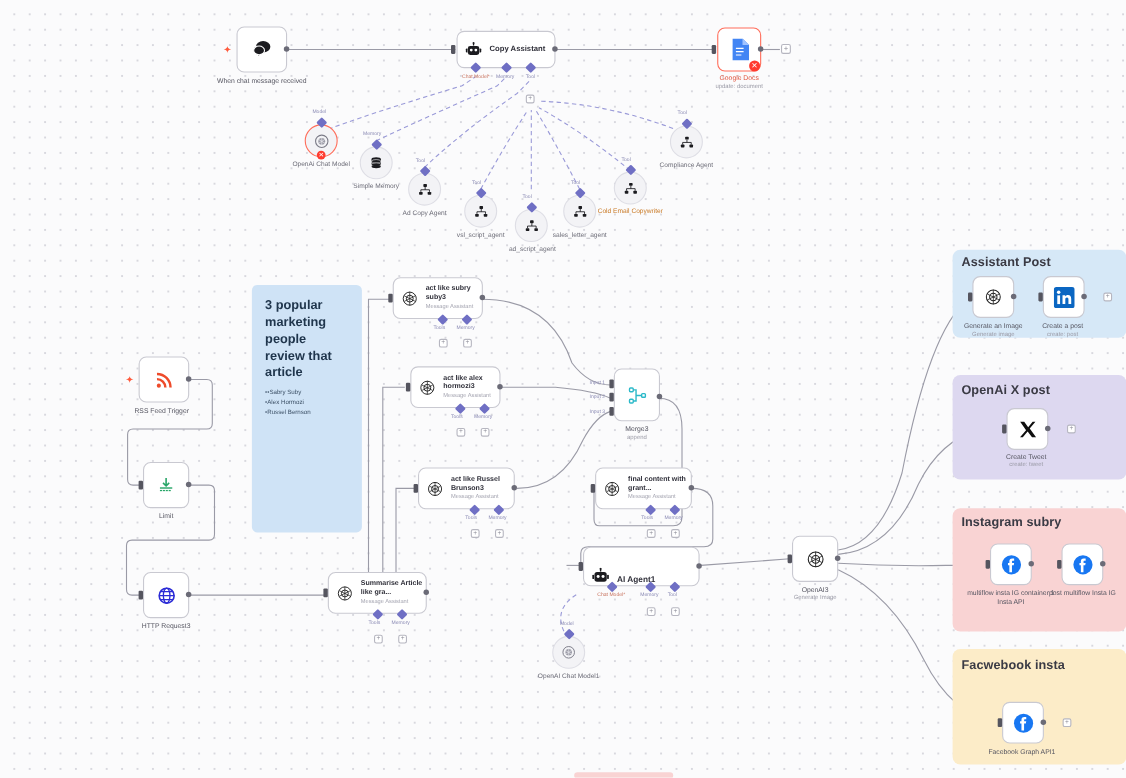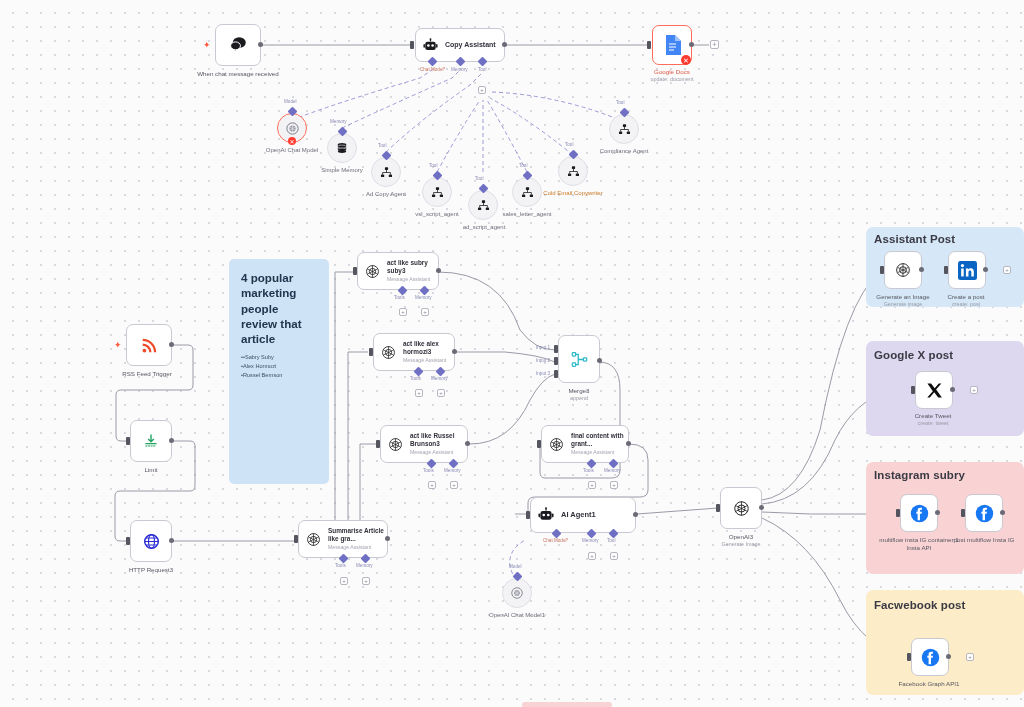--- a/index.html
+++ b/index.html
@@ -148,30 +148,30 @@
       <path d="M573,155 Q530,120 490,98"></path>
       <path d="M625,122 Q560,95 492,92"></path>
       <path d="M516,580 Q500,555 525,540"></path>
     </g>
   </svg>
 
   <div class="zone" style="left:866px;top:227px;width:158px;height:80px;background:#d6e8f7;"></div>
   <div class="zone-title" style="left:874px;top:233px;">Assistant Post</div>
 
   <div class="zone" style="left:866px;top:341px;width:158px;height:95px;background:#ddd8f0;"></div>
-  <div class="zone-title" style="left:874px;top:349px;">Google X post</div>
+  <div class="zone-title" style="left:874px;top:349px;">OpenAi X post</div>
 
   <div class="zone" style="left:866px;top:462px;width:158px;height:112px;background:#f9d3d3;"></div>
   <div class="zone-title" style="left:874px;top:469px;">Instagram subry</div>
 
   <div class="zone" style="left:866px;top:590px;width:158px;height:105px;background:#fcecc8;"></div>
-  <div class="zone-title" style="left:874px;top:599px;">Facwebook post</div>
+  <div class="zone-title" style="left:874px;top:599px;">Facwebook insta</div>
 
   <div class="sticky" style="left:229px;top:259px;width:100px;height:225px;">
-    <h3>4 popular marketing people review that article</h3>
+    <h3>3 popular marketing people review that article</h3>
     <ul>
       <li>••Sabry Suby</li>
       <li>•Alex Hormozi</li>
       <li>•Russel Bernson</li>
     </ul>
   </div>
 
   <div class="node sq" style="left:215px;top:24px;width:46px;height:42px;border-radius:7px 7px 7px 7px;">
     <span class="ico">
       <svg width="20" height="18" viewBox="0 0 24 22">
@@ -514,21 +514,21 @@
   </div>
   <div class="port sq" style="left:537px;top:440px;"></div>
   <div class="port" style="left:626px;top:441px;"></div>
   <div class="dport" style="left:588px;top:460px;"></div>
   <div class="dport" style="left:610px;top:460px;"></div>
   <span class="plabel" style="left:583px;top:468px;">Tools</span>
   <span class="plabel" style="left:604px;top:468px;">Memory</span>
   <div class="plus sm" style="left:588px;top:481px;">+</div>
   <div class="plus sm" style="left:610px;top:481px;">+</div>
 
-  <div class="node wide" style="left:530px;top:497px;width:106px;height:36px;">
+  <div class="node wide" style="left:530px;top:497px;width:106px;height:36px;align-items:flex-end;">
     <span class="ico">
       <svg width="16" height="16" viewBox="0 0 20 20">
         <rect x="3" y="5" width="14" height="11" rx="3" fill="#1b1b1f"></rect>
         <circle cx="7.2" cy="10" r="1.7" fill="#fff"></circle>
           <circle cx="12.8" cy="10" r="1.7" fill="#fff"></circle>
         <rect x="9.2" y="1.5" width="1.6" height="3" fill="#1b1b1f"></rect>
           <circle cx="10" cy="1.4" r="1.2" fill="#1b1b1f"></circle>
         <rect x="0.6" y="8" width="2" height="5" rx="1" fill="#1b1b1f"></rect>
         <rect x="17.4" y="8" width="2" height="5" rx="1" fill="#1b1b1f"></rect>
       </svg>

